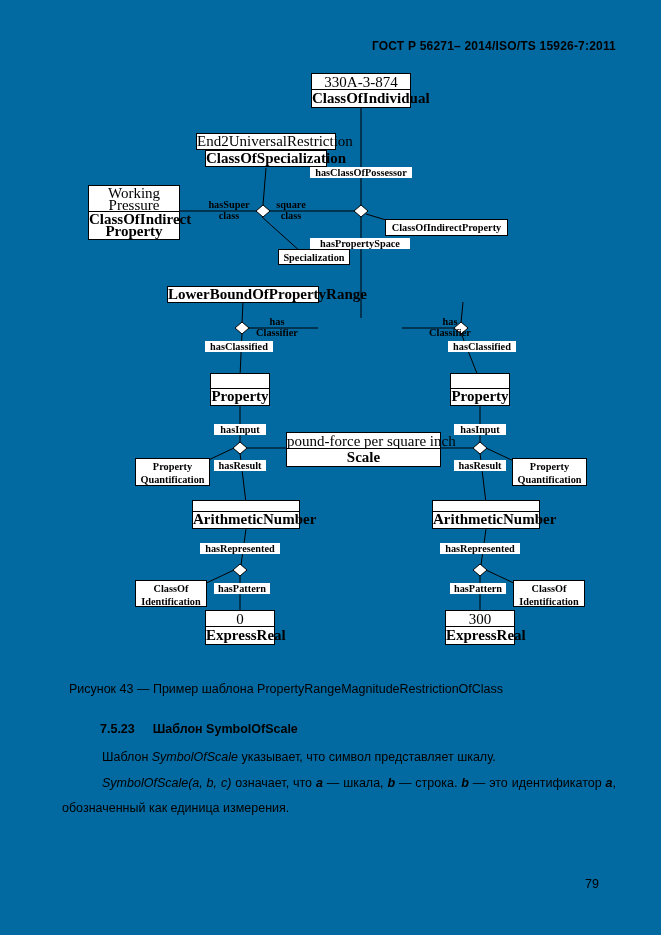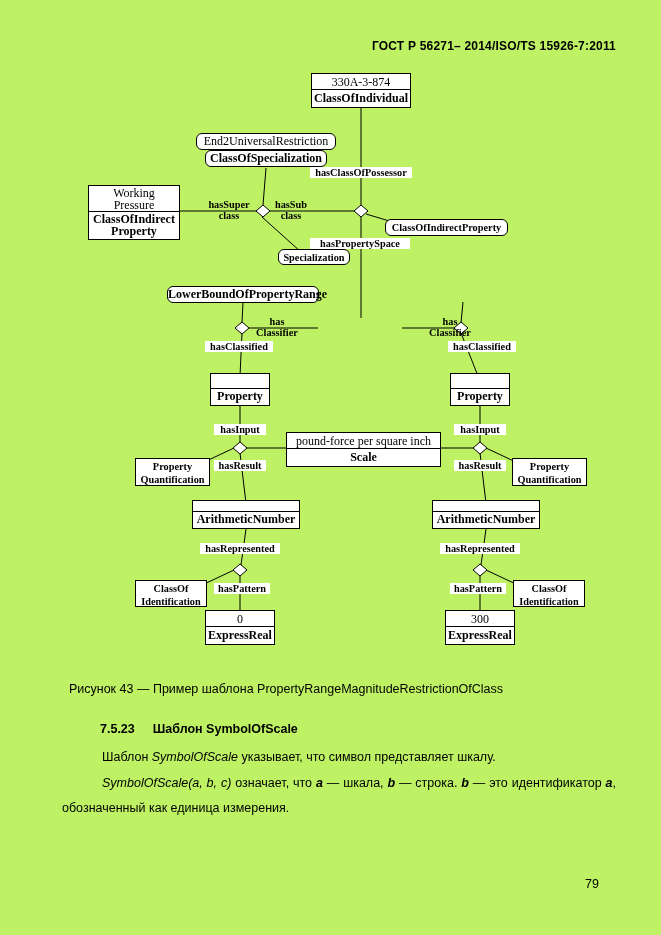--- a/index.html
+++ b/index.html
@@ -1,33 +1,33 @@
 <!DOCTYPE html>
 <html><head>
 <meta charset="utf-8">
 <style>
   * { margin:0; padding:0; box-sizing:border-box; }
   html,body { background:#fff; }
   body { width:661px; height:935px; position:relative; font-family:"Liberation Sans",sans-serif; color:#000; }
-  .page { position:absolute; left:0; top:0; width:661px; height:935px; background:#bef264; overflow:hidden; }
+  .page { position:absolute; left:0; top:0; width:661px; height:935px; background:#0369a1; overflow:hidden; }
 
   .hdr { position:absolute; top:39px; right:45px; font-size:12px; font-weight:bold; letter-spacing:.2px; }
 
   svg.wires { position:absolute; left:0; top:0; z-index:1; }
 
   
   .bx { position:absolute; border:1px solid #000; background:#fff; z-index:2;
-        font-family:"Liberation Serif",serif; font-size:12px; text-align:center; white-space:nowrap; }
+        font-family:"Liberation Serif",serif; font-size:15px; text-align:center; white-space:nowrap; }
   .two .r1 { height:16px; line-height:16px; border-bottom:1px solid #000; font-weight:normal; }
   .two .r2 { height:17px; line-height:17px; font-weight:bold; }
   .p-box .r1 { height:15px; }
   .p-box .r2 { height:16px; line-height:15px; }
   .a-box .r1 { height:11px; }
   .a-box .r2 { height:16px; line-height:15px; }
-  .one { height:17px; line-height:15px; font-weight:bold;border-radius:6px; }
+  .one { height:17px; line-height:15px; font-weight:bold; }
   .one.norm { font-weight:normal; }
   .sm { font-size:10.3px; }
   .multi { font-weight:bold; font-size:10.3px; line-height:13px; white-space:normal; padding-top:1px; }
   .wp .r1 { height:26px; line-height:12px; padding:1px 12px 6px 12px; white-space:normal; border-bottom:1px solid #000; }
   .wp .r2 { line-height:12px; padding:1px 0 2px 0; white-space:normal; font-weight:bold; }
 
   
   .el { position:absolute; z-index:3; font-family:"Liberation Serif",serif; font-weight:bold;
         font-size:10.3px; line-height:11px; text-align:center; }
   .el.bg { background:#fff; }
@@ -152,21 +152,21 @@
     <div class="r2">ExpressReal</div>
   </div>
 
   <div class="el bg" style="left:310px;top:167px;width:102px">hasClassOfPossessor</div>
 
   <div class="el" style="left:203px;top:199px;width:52px">
     <span>hasSuper</span>
     <span>class</span>
   </div>
   <div class="el" style="left:267px;top:199px;width:48px">
-    <span>hasSub</span>
+    <span>square</span>
     <span>class</span>
   </div>
 
   <div class="el bg" style="left:310px;top:238px;width:100px">hasPropertySpace</div>
 
   <div class="el" style="left:253px;top:316px;width:48px">
     <span>has</span>
     <span>Classifier</span>
   </div>
   <div class="el" style="left:426px;top:316px;width:48px">

